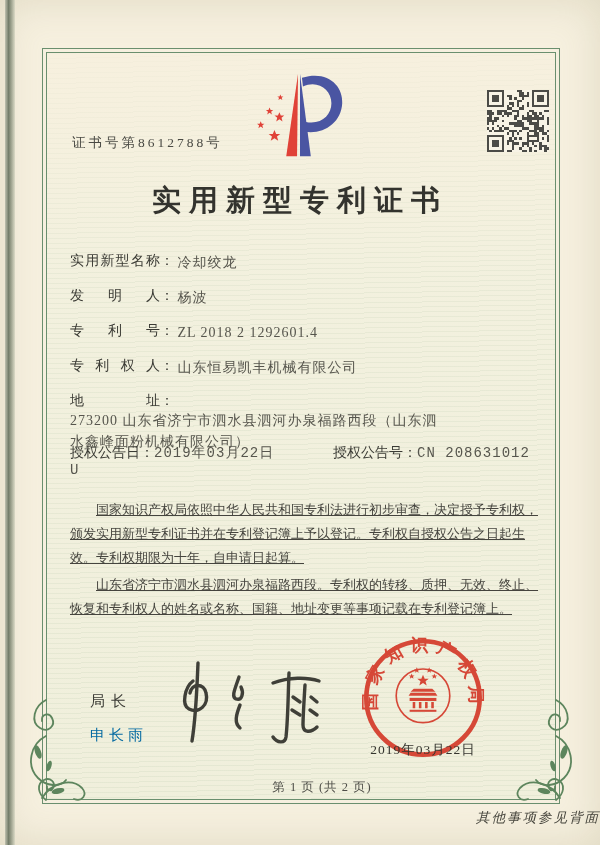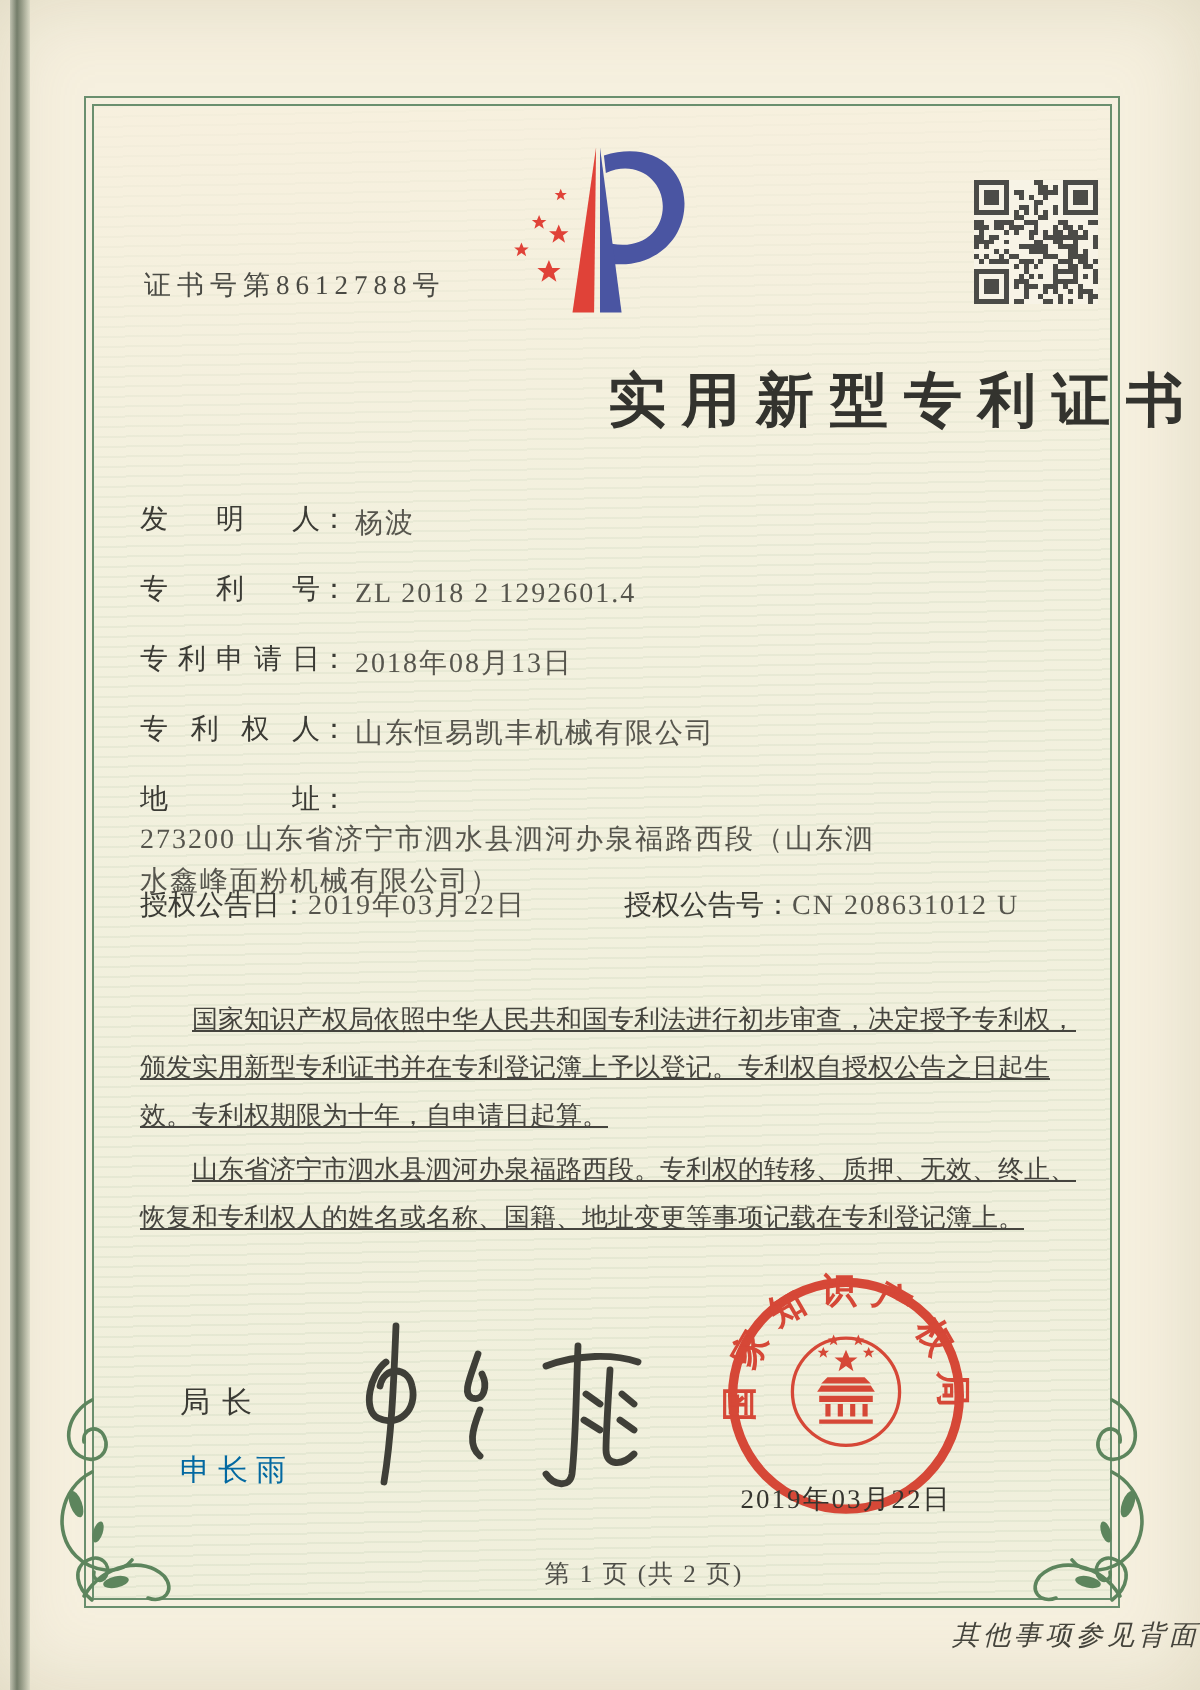--- a/index.html
+++ b/index.html
@@ -30,36 +30,36 @@
     box-sizing:border-box;
   }
   .cert-no{
     position:absolute;left:72px;top:88px;
     font-size:13.5px;letter-spacing:3px;color:#4a4a44;margin-top:46px;
   }
   .logo{position:absolute;left:252px;top:62px;width:95px;height:108px;}
   .qr{position:absolute;left:487px;top:90px;width:62px;height:62px;}
   .title{
     position:absolute;left:0;right:0;top:181px;
-    text-align:right;font-size:29px;font-weight:700;
+    text-align:center;font-size:29px;font-weight:700;
     letter-spacing:8px;color:#33332e;
   }
   .fields{position:absolute;left:70px;top:252px;width:474px;font-size:14px;}
   .f-row{height:35px;line-height:18px;}
   .f-row.addr{height:46px;}
   .f-label{
     display:inline-block;width:90px;vertical-align:top;
     color:#3b3b35;text-align:justify;text-align-last:justify;
   }
   .f-colon{color:#3b3b35;}
   .f-value{
     display:inline-block;vertical-align:top;max-width:368px;
     color:#56554d;letter-spacing:1px;line-height:21px;
   }
-  .grant-row{margin-top:6px;height:24px;}
+  .grant-row{margin-top:6px;height:24px;font-family:Liberation Mono, monospace;}
   .grant-row .gap{display:inline-block;width:42px;}
   .g-label{color:#3b3b35;}
   .g-value{color:#56554d;letter-spacing:1px;}
   .paras{
     position:absolute;left:70px;top:498px;width:474px;
     font-size:13px;line-height:1.85;color:#45443e;text-decoration:underline;
   }
   .paras p{margin:0 0 3px 0;text-indent:2em;}
   .director-title{
     position:absolute;left:90px;top:692px;
@@ -353,30 +353,30 @@
         <rect x="17" y="24" width="1" height="1"></rect>
         <rect x="19" y="24" width="1" height="1"></rect>
         <rect x="23" y="24" width="1" height="1"></rect>
       </g>
   </svg>
 
   <div class="title">实用新型专利证书</div>
 
   <div class="fields">
     <div class="f-row">
+      <span class="f-label">实用新型名称</span><span class="f-colon">：</span>
+      <span class="f-value">冷却绞龙</span>
+    </div>
+    <div class="f-row">
       <span class="f-label">发明人</span><span class="f-colon">：</span>
       <span class="f-value">杨波</span>
     </div>
     <div class="f-row">
       <span class="f-label">专利号</span><span class="f-colon">：</span>
       <span class="f-value">ZL 2018 2 1292601.4</span>
-    </div>
-    <div class="f-row">
-      <span class="f-label">专利申请日</span><span class="f-colon">：</span>
-      <span class="f-value">2018年08月13日</span>
     </div>
     <div class="f-row">
       <span class="f-label">专利权人</span><span class="f-colon">：</span>
       <span class="f-value">山东恒易凯丰机械有限公司</span>
     </div>
     <div class="f-row addr">
       <span class="f-label">地址</span><span class="f-colon">：</span>
       <span class="f-value">273200 山东省济宁市泗水县泗河办泉福路西段（山东泗水鑫峰面粉机械有限公司）</span>
     </div>
     <div class="grant-row">

